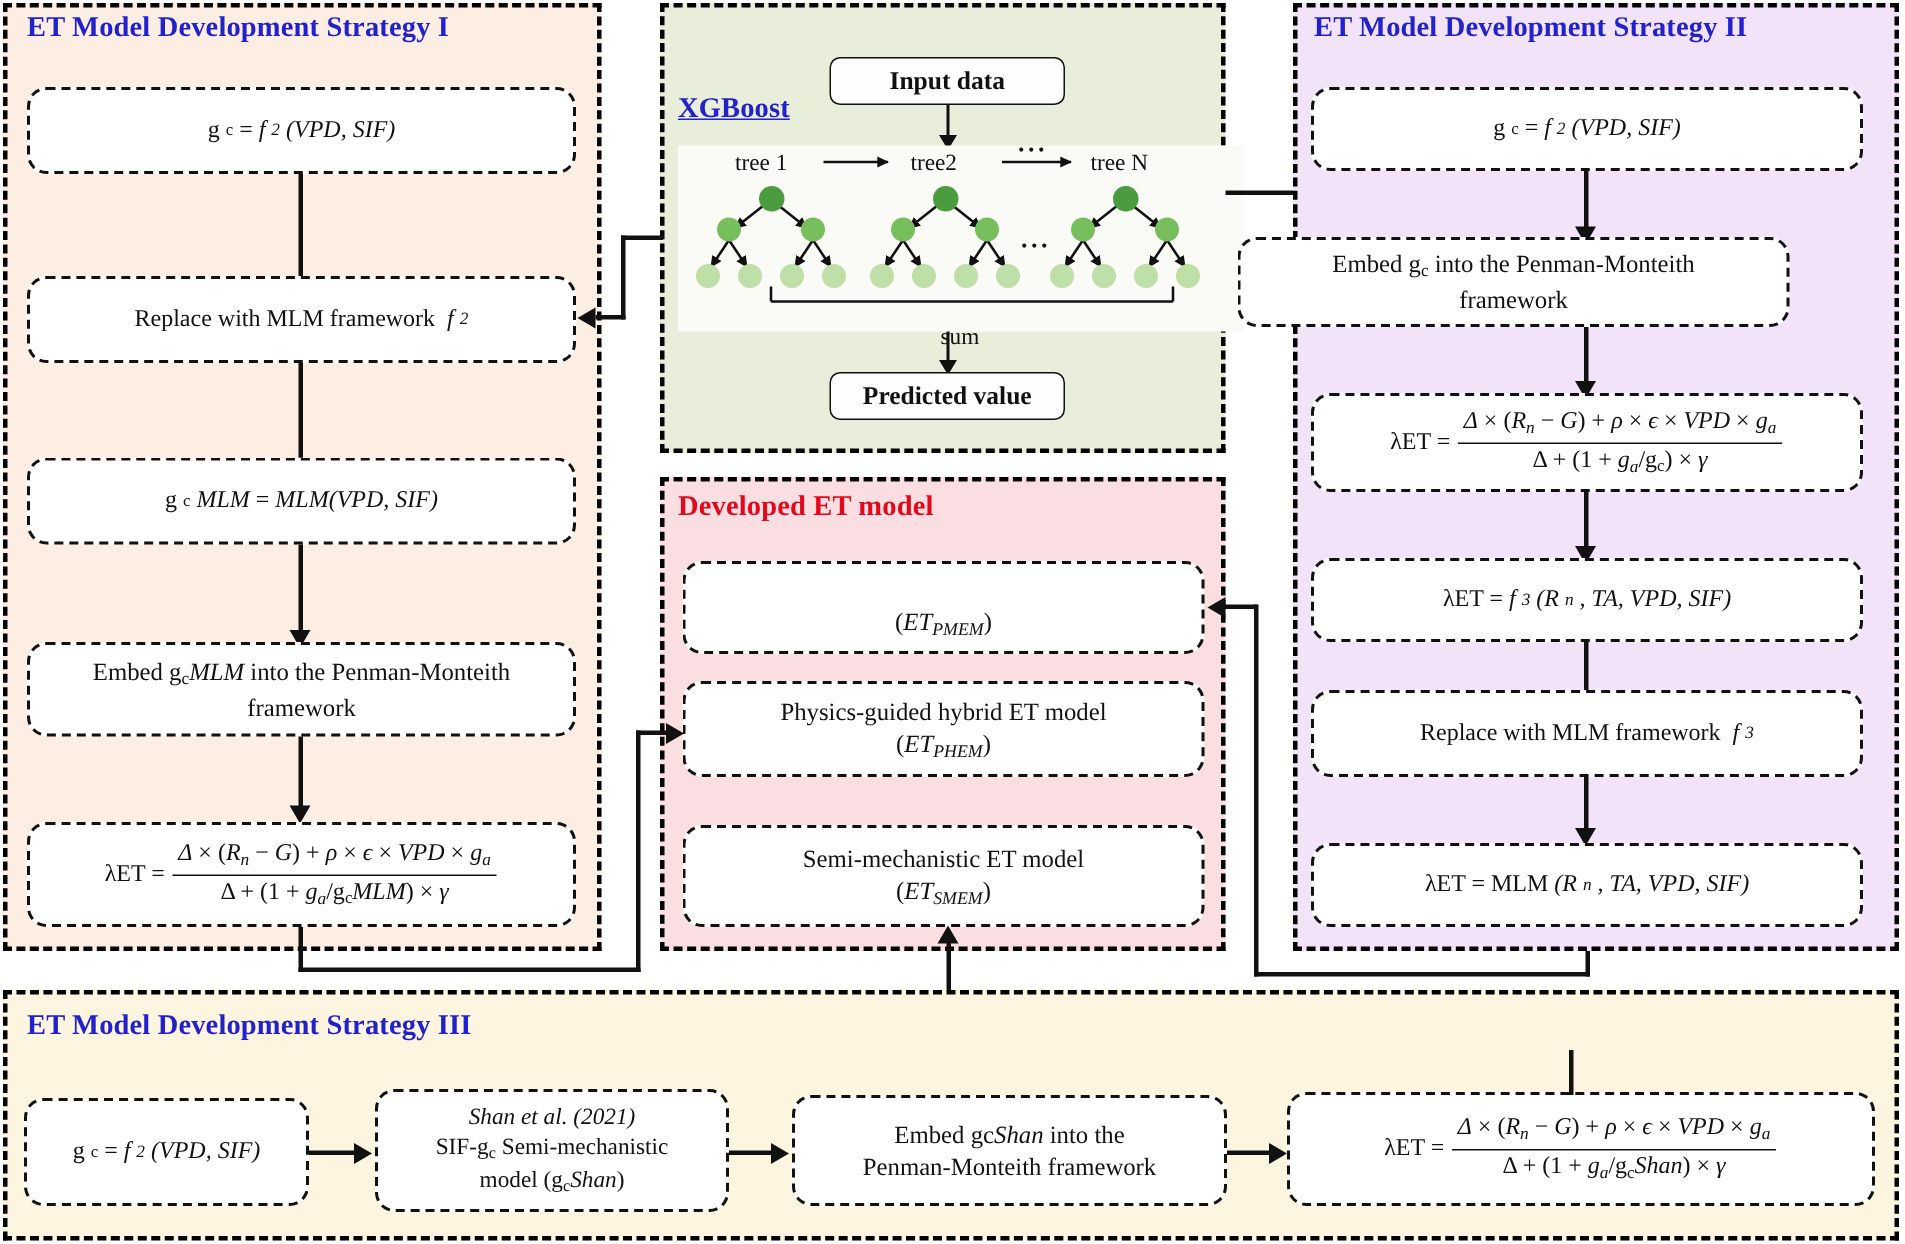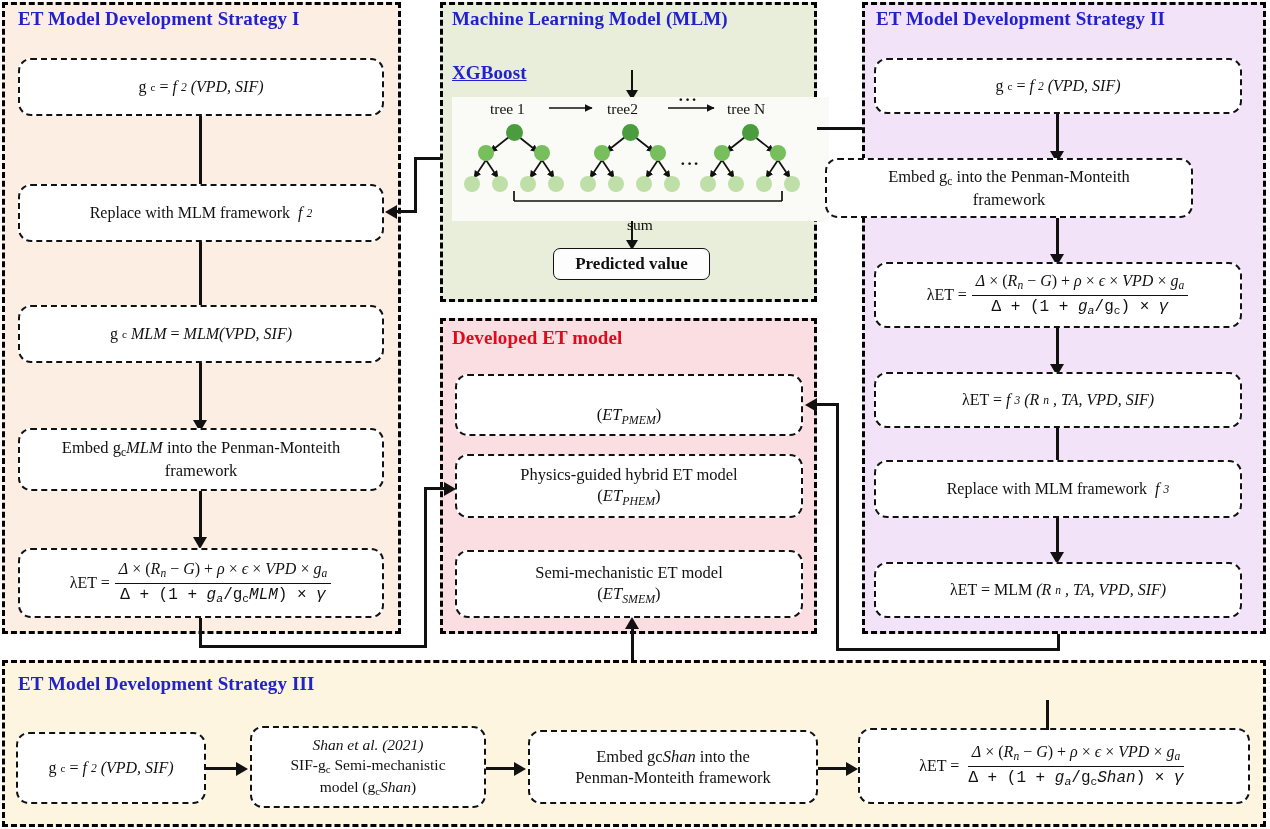--- a/index.html
+++ b/index.html
@@ -14,21 +14,21 @@
         text-align:center;font-size:16.5px;color:#111;line-height:1.28;padding:2px 8px;}
   .node.solid{border-style:solid;border-width:1.5px;border-radius:7px;background:#fdfdfd;font-weight:bold;}
 
   i.v{font-style:italic;}
   .sub{font-size:0.70em;vertical-align:-0.28em;}
   .supn{font-size:0.72em;vertical-align:-0.3em;font-style:italic;}
 
   
   .frac{display:inline-flex;flex-direction:column;align-items:center;vertical-align:middle;margin:0 1px;}
   .frac .num{padding:0 4px 1px 4px;border-bottom:1.6px solid #111;white-space:nowrap;}
-  .frac .den{padding:1px 4px 0 4px;white-space:nowrap;font-family:Liberation Mono, monospace;}
+  .frac .den{padding:1px 4px 0 4px;white-space:nowrap;}
   .eqwrap{display:flex;align-items:center;justify-content:center;gap:4px;font-size:16px;white-space:nowrap;}
 
   
   .ln{position:absolute;background:#111;}
   .lnh{height:3px;}
   .lnv{width:3px;}
   .arw{position:absolute;width:0;height:0;}
   .arw-d{border-left:7.5px solid transparent;border-right:7.5px solid transparent;border-top:12px solid #111;}
   .arw-u{border-left:7.5px solid transparent;border-right:7.5px solid transparent;border-bottom:12px solid #111;}
   .arw-l{border-top:7.5px solid transparent;border-bottom:7.5px solid transparent;border-right:12px solid #111;}
@@ -77,23 +77,23 @@
     <span class="eqwrap">
       <span>λET =</span>
       <span class="frac">
         <span class="num"><i class="v">Δ</i> × (<i class="v">R</i><span class="supn">n</span> − <i class="v">G</i>) + <i class="v">ρ</i> × <i class="v">ϵ</i> × <i class="v">VPD</i> × <i class="v">g</i><span class="supn">a</span></span>
         <span class="den">Δ + (1 + <i class="v">g</i><span class="supn">a</span>/g<span class="sub">c</span><i class="v">MLM</i>) × <i class="v">γ</i></span>
       </span>
     </span>
   </div>
 
   <div class="panel" style="left:440px;top:2px;width:377px;height:300px;background:#E8EEDA;"></div>
-  <div class="panel-title" style="left:452px;top:8px;color:#2222CC;">Machine Learning Model (MLM)</div>
   <div class="panel-title" style="left:452px;top:62px;color:#2222CC;text-decoration:underline;">XGBoost</div>
 
+  <div class="node solid" style="left:553px;top:38px;width:157px;height:32px;font-size:17px;">Input data</div>
   <div class="ln lnv" style="left:631px;top:70px;width:2px;height:26px;"></div>
   <div class="arw arw-d" style="left:626px;top:90px;border-left-width:6px;border-right-width:6px;border-top-width:10px;"></div>
 
   <div id="xgb-area" style="left:452px;top:97px;width:361px;height:124px;padding-left:16px;">
     <svg class="edges" width="361" height="124">
       <defs>
         <marker id="ah" markerWidth="5" markerHeight="5" refX="4.2" refY="2.2" orient="auto">
           <path d="M0,0 L4.6,2.2 L0,4.4 z" fill="#111"></path>
         </marker>
       </defs>

